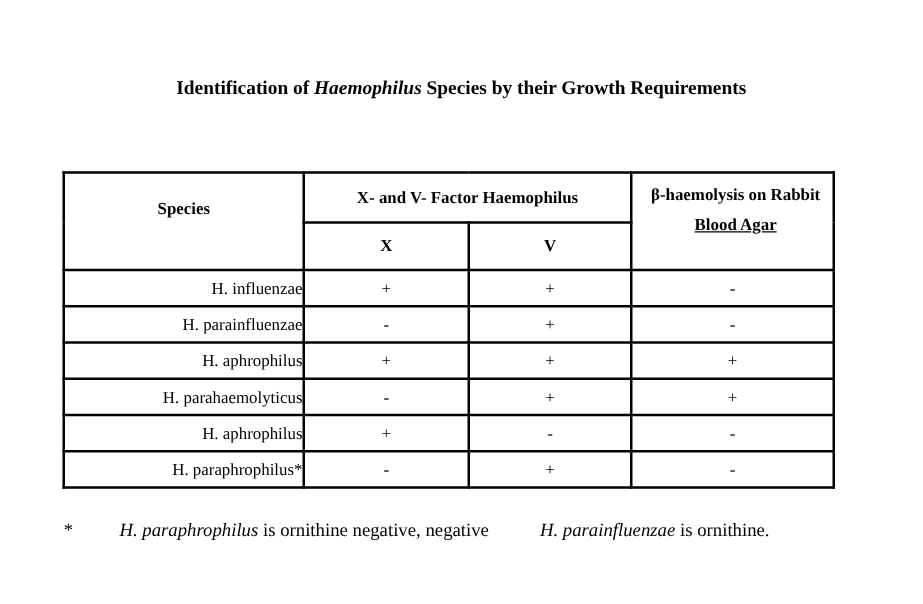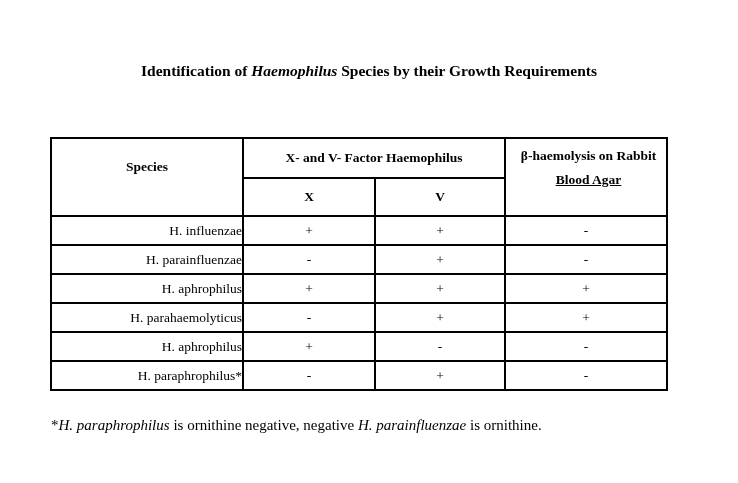--- a/index.html
+++ b/index.html
@@ -15,21 +15,21 @@
   .c4 { width:162px; }
   .species { text-align:right; padding-left:7px; }
   .val { text-align:center; }
   .hdr-species { vertical-align:top; padding-top:20px; height:56px; }
   .hdr-group { height:31px; }
   .hdr-sub { height:29px; }
   .hdr-beta { text-align:center; padding-left:5px; vertical-align:top; }
   .hdr-beta .l1 { display:block; margin-top:9px; }
   .hdr-beta .l2 { display:block; margin-top:8px;text-decoration:underline; }
   .footnote { position:absolute; left:51px; top:417px; font-size:15px; }
-  .footnote .it { font-style:italic; }
+  .footnote .it { font-style:italic;margin-left:37px; }
 </style>
 </head>
 <body>
 
 <div class="title"><span>Identification of </span><span class="it">Haemophilus</span><span> Species by their Growth Requirements</span></div>
 
 <table>
   <colgroup>
     <col class="c1">
       <col class="c2">

